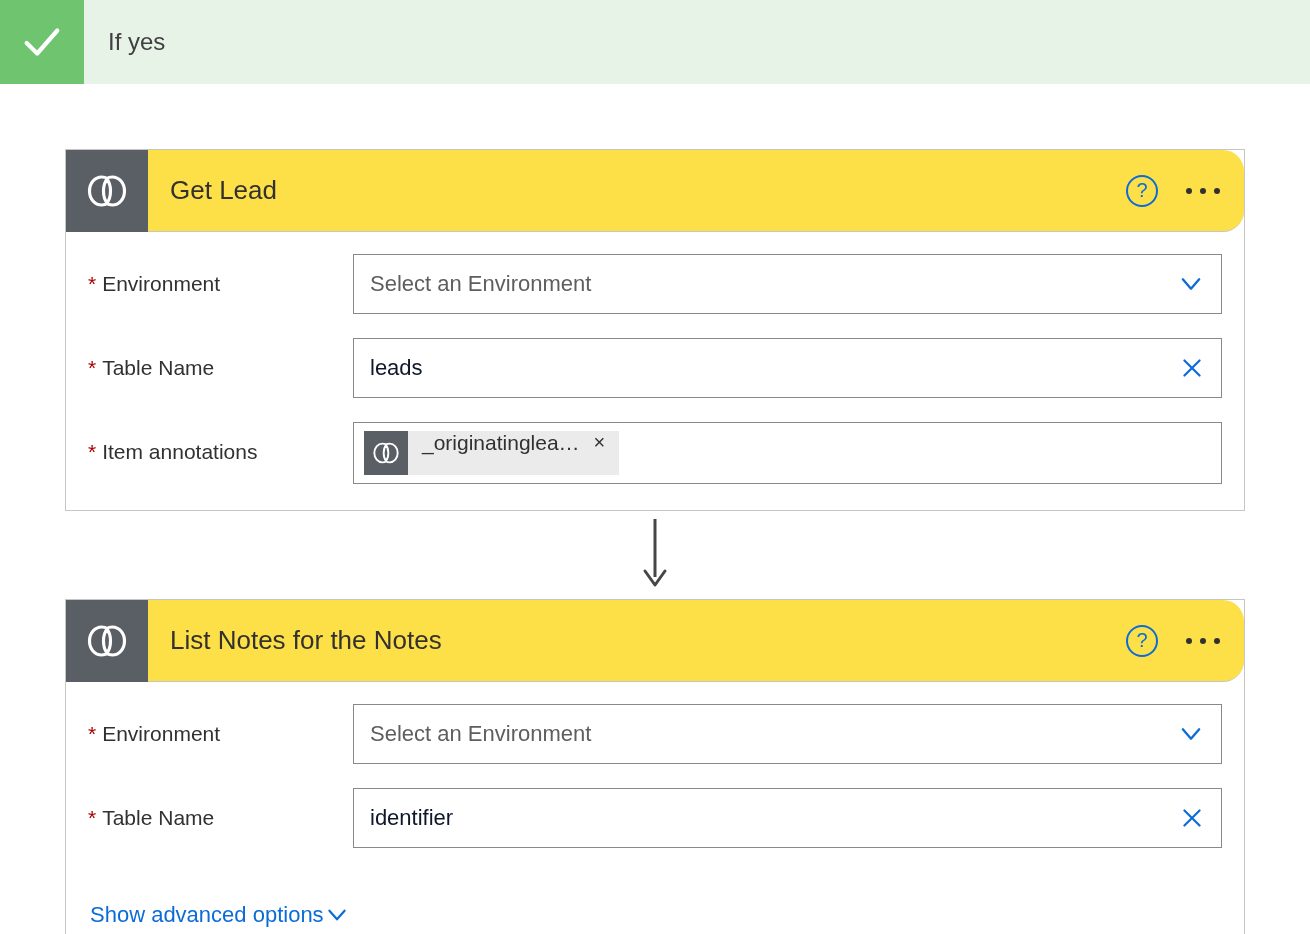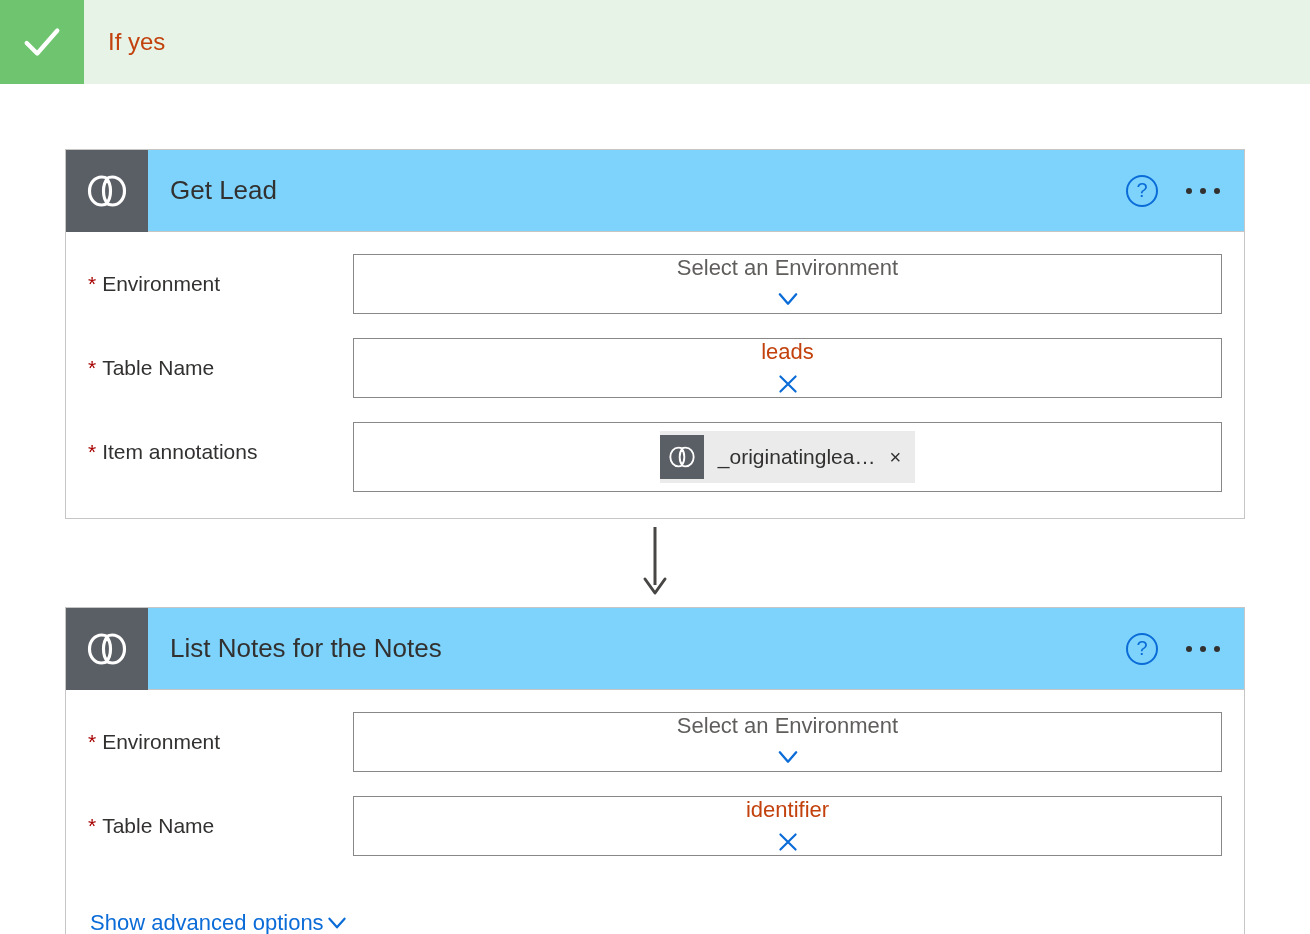--- a/index.html
+++ b/index.html
@@ -21,38 +21,39 @@
     width: 84px;
     height: 84px;
     background: #6fc46f;
     display: flex;
     align-items: center;
     justify-content: center;
   }
   .condition-title {
     padding-left: 24px;
     font-size: 24px;
-    color: #c2410c;
+    color: #404040;
   }
 
   .cards-wrap {
     padding: 65px 65px 0 65px;
   }
 
   .card {
     border: 1px solid #c8c6c4;
     background: #ffffff;
   }
 
   .card-header {
     display: flex;
     align-items: center;
-    background: #7dd3fc;
+    background: #fde047;
     border-bottom: 1px solid #c8c6c4;
     height: 82px;
+    border-radius: 21px;
   }
   .card-icon-box {
     width: 82px;
     height: 82px;
     background: #5a5e65;
     display: flex;
     align-items: center;
     justify-content: center;
   }
   .card-title {
@@ -117,46 +118,45 @@
 
   .select-box, .text-box, .token-box {
     width: 100%;
     border: 1px solid #8a8886;
     background: #ffffff;
     display: flex;
     align-items: center;
     height: 60px;
     padding: 0 16px;
     font-size: 22px;
-    flex-direction: column;
   }
 
   .select-box .placeholder {
     color: #605e5c;
     flex: 1;
   }
   .select-box .chevron, .text-box .clear-x {
     color: #0b6cd8;
   }
 
   .text-box .value {
     flex: 1;
-    color: #c2410c;
+    color: #0f172a;
   }
 
   .token-box {
     padding: 8px 10px;
     height: auto;
     min-height: 60px;
   }
   .token {
     display: inline-flex;
-    align-items: center;
+    align-items: flex-start;
     background: #ebebeb;
-    height: 52px;
+    height: 44px;
   }
   .token-icon {
     width: 44px;
     height: 44px;
     background: #5a5e65;
     display: flex;
     align-items: center;
     justify-content: center;
   }
   .token-label {

